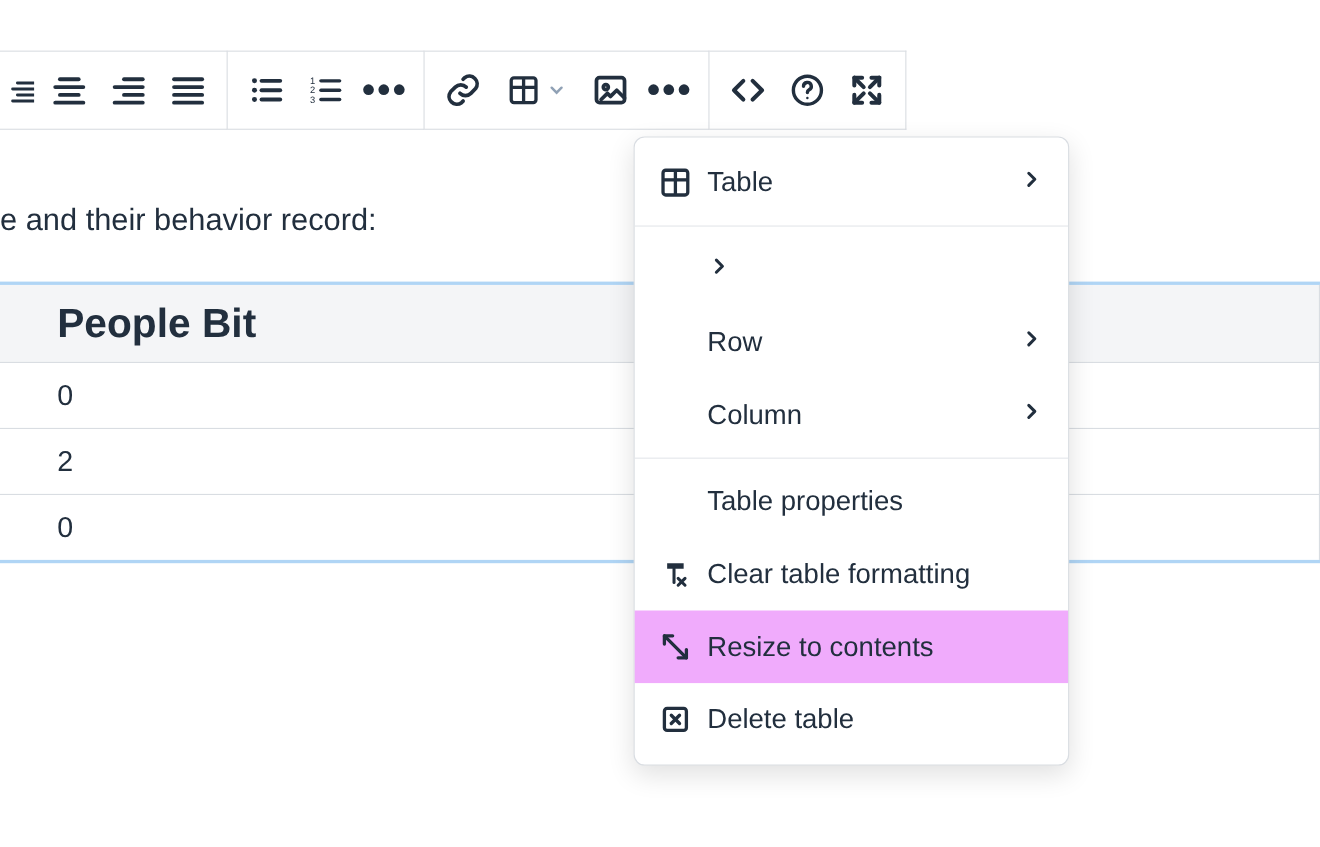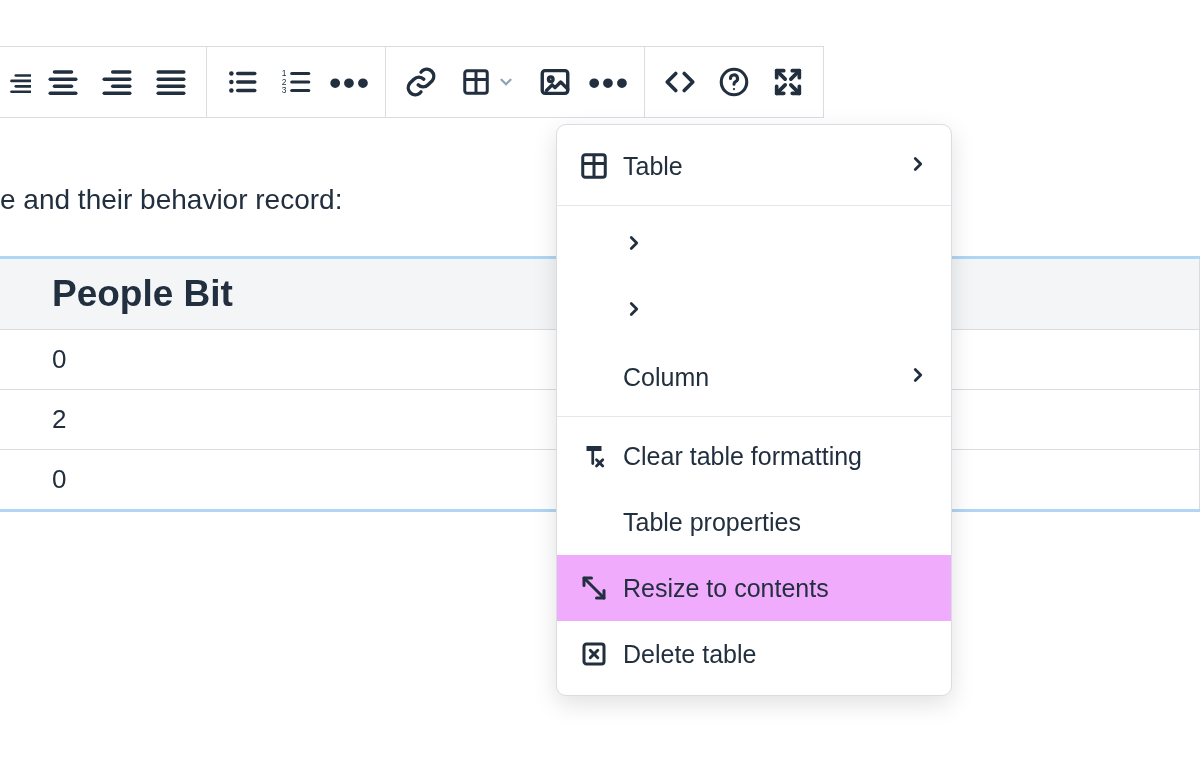--- a/index.html
+++ b/index.html
@@ -89,21 +89,21 @@
   }
   table.data td.first, table.data th.first {
     border-left: none;
     padding-left: 52px;
   }
 
   
   .menu {
     position: absolute;
     top: 124px;
-    left: 556px;
+    left: 576px;
     width: 396px;
     background: #fff;
     border: 1px solid #d9dde2;
     border-radius: 10px;
     box-shadow: 0 8px 24px rgba(0,0,0,0.12);
     padding: 8px 0;
     font-size: 25px;
   }
   .menu-item {
     display: flex;
@@ -301,49 +301,50 @@
   <div class="menu-item">
     <span class="menu-icon"></span>
     <span class="menu-chevron">
       <svg viewBox="0 0 24 24" fill="none" stroke="currentColor" stroke-width="3" stroke-linecap="round" stroke-linejoin="round">
           <polyline points="9 6 15 12 9 18"></polyline>
         </svg>
     </span>
   </div>
   <div class="menu-item">
     <span class="menu-icon"></span>
+    <span class="menu-label">Row</span>
     <span class="menu-chevron">
       <svg viewBox="0 0 24 24" fill="none" stroke="currentColor" stroke-width="3" stroke-linecap="round" stroke-linejoin="round">
           <polyline points="9 6 15 12 9 18"></polyline>
         </svg>
     </span>
   </div>
   <div class="menu-item">
     <span class="menu-icon"></span>
     <span class="menu-label">Column</span>
     <span class="menu-chevron">
       <svg viewBox="0 0 24 24" fill="none" stroke="currentColor" stroke-width="3" stroke-linecap="round" stroke-linejoin="round">
           <polyline points="9 6 15 12 9 18"></polyline>
         </svg>
     </span>
   </div>
   <div class="menu-sep"></div>
   <div class="menu-item">
+    <span class="menu-icon"></span>
+    <span class="menu-label">Table properties</span>
+  </div>
+  <div class="menu-item">
     <span class="menu-icon">
       <svg viewBox="0 0 24 24" fill="none" stroke="currentColor" stroke-width="2.2" stroke-linecap="round" stroke-linejoin="round">
         <path d="M6 4h12v4H6z" fill="currentColor" stroke="none"></path>
         <path d="M11 8v10"></path>
         <path d="M14 15l5 5M19 15l-5 5"></path>
       </svg>
     </span>
     <span class="menu-label">Clear table formatting</span>
-  </div>
-  <div class="menu-item">
-    <span class="menu-icon"></span>
-    <span class="menu-label">Table properties</span>
   </div>
   <div class="menu-item hover">
     <span class="menu-icon">
       <svg viewBox="0 0 24 24" fill="none" stroke="currentColor" stroke-width="2.4" stroke-linecap="round" stroke-linejoin="round">
         <polyline points="10 4 4 4 4 10"></polyline>
         <line x1="4" y1="4" x2="20" y2="20"></line>
         <polyline points="14 20 20 20 20 14"></polyline>
       </svg>
     </span>
     <span class="menu-label">Resize to contents</span>

